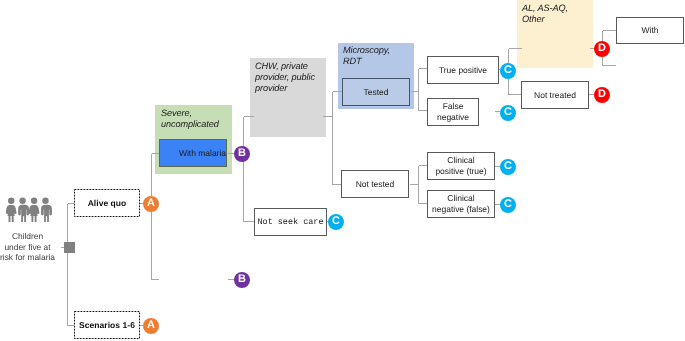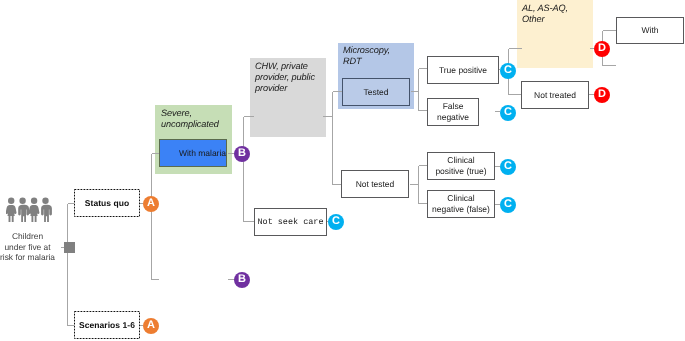--- a/index.html
+++ b/index.html
@@ -135,21 +135,21 @@
   <div class="hdr" style="left:161px;top:108px;width:70px;">Severe,
 uncomplicated</div>
   <div class="hdr" style="left:255px;top:61px;width:70px;">CHW, private
 provider, public
 provider</div>
   <div class="hdr" style="left:343px;top:45px;width:70px;">Microscopy,
 RDT</div>
   <div class="hdr" style="left:522px;top:3px;width:70px;">AL, AS-AQ,
 Other</div>
 
-  <div class="node dashed" style="left:74px;top:189px;width:66px;height:28px;">Status quo</div>
+  <div class="node dashed" style="left:74px;top:189px;width:66px;height:28px;">Alive quo</div>
   <div class="node dashed" style="left:74px;top:311px;width:66px;height:28px;">Scenarios 1-6</div>
 
   <div class="node" style="left:159px;top:139px;width:68px;height:28px;background:#3b82f6;border-color:#5a6b4d;padding-left:19px;">With malaria</div>
 
   <div class="node" style="left:254px;top:208px;width:73px;height:28px;font-family:Liberation Mono, monospace;">Not seek care</div>
 
   <div class="node" style="left:342px;top:78px;width:68px;height:28px;background:#BACBE8;border-color:#44536b;">Tested</div>
   <div class="node" style="left:341px;top:170px;width:68px;height:28px;">Not tested</div>
 
   <div class="node" style="left:427px;top:56px;width:72px;height:28px;">True positive</div>

